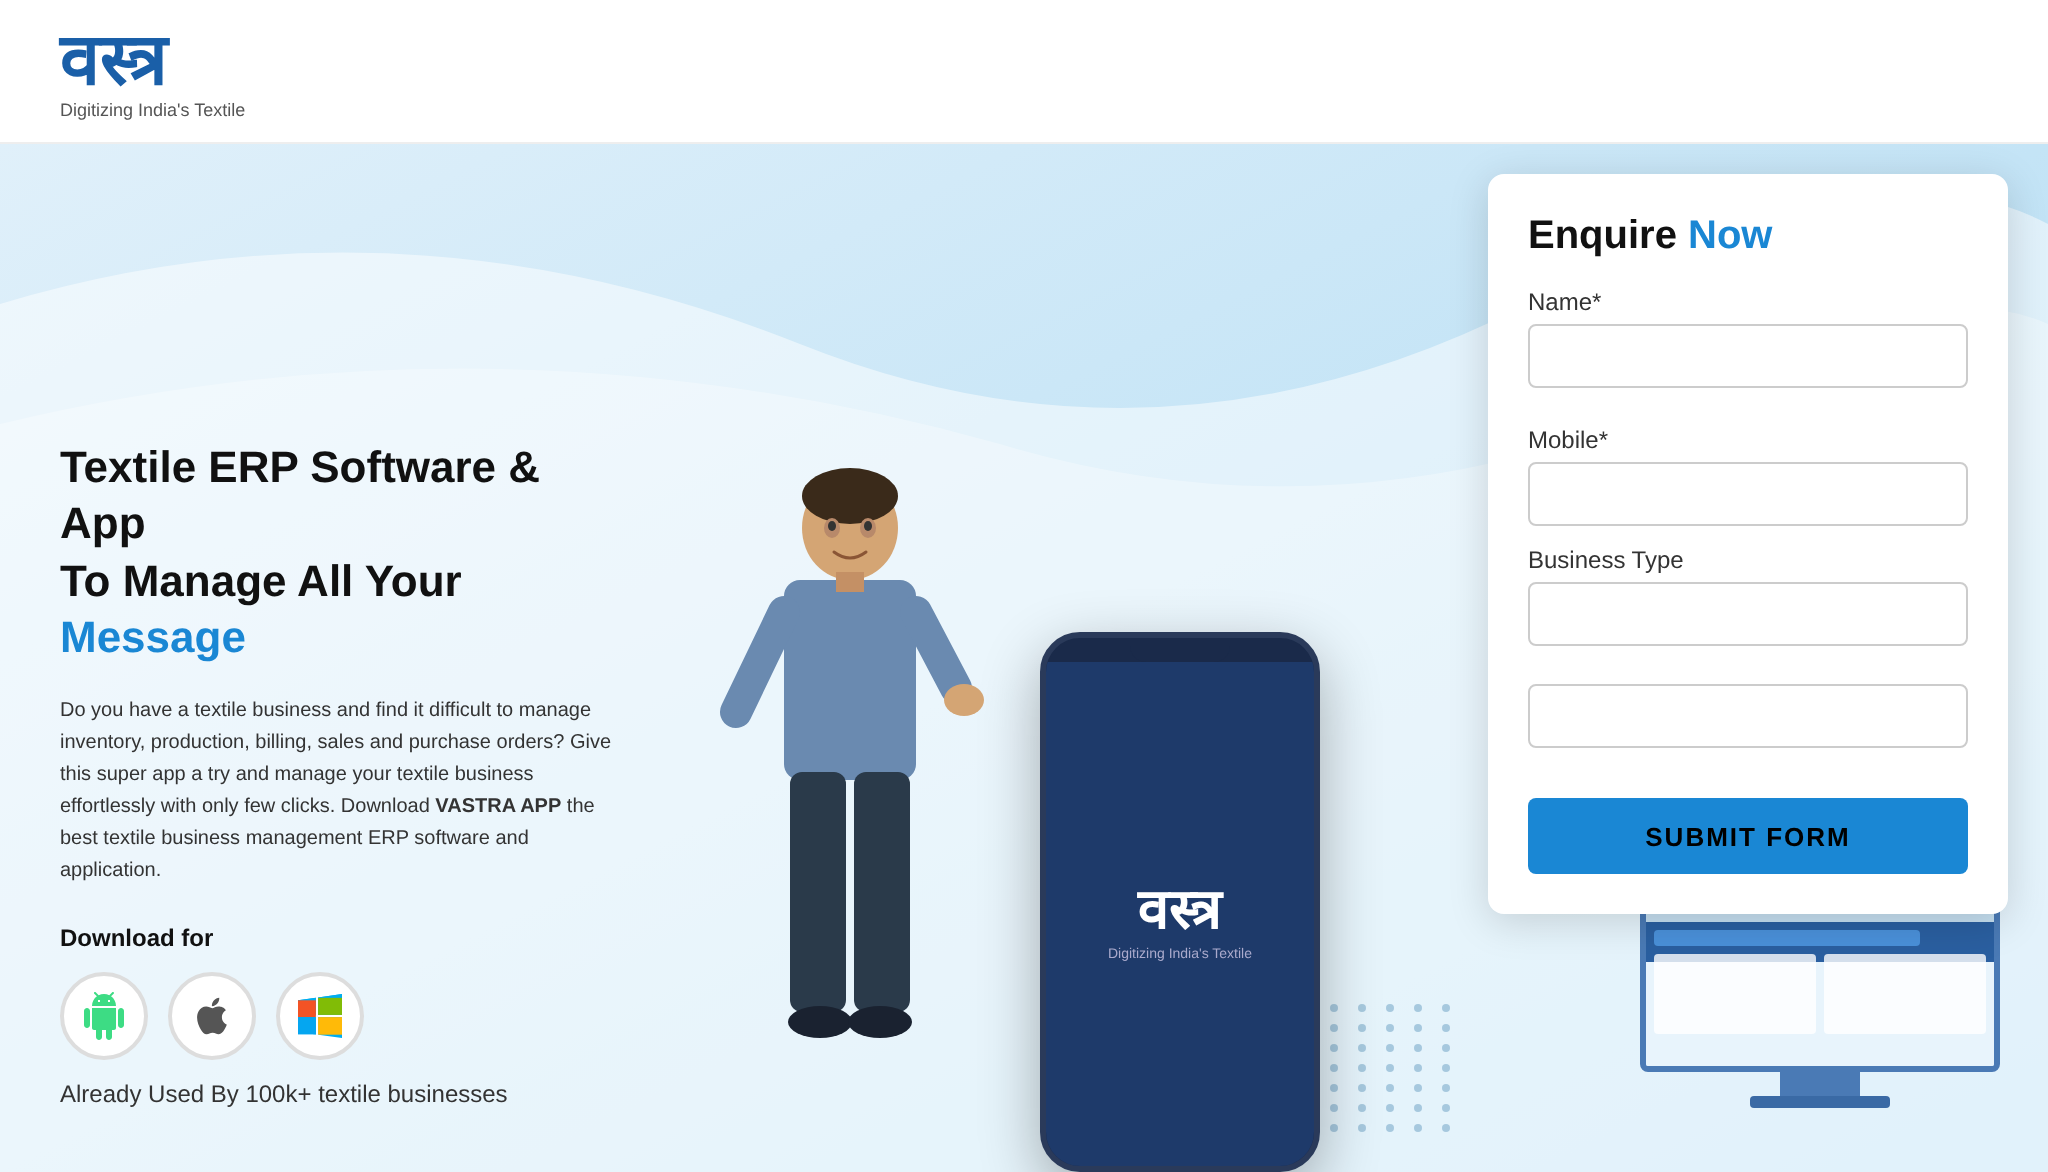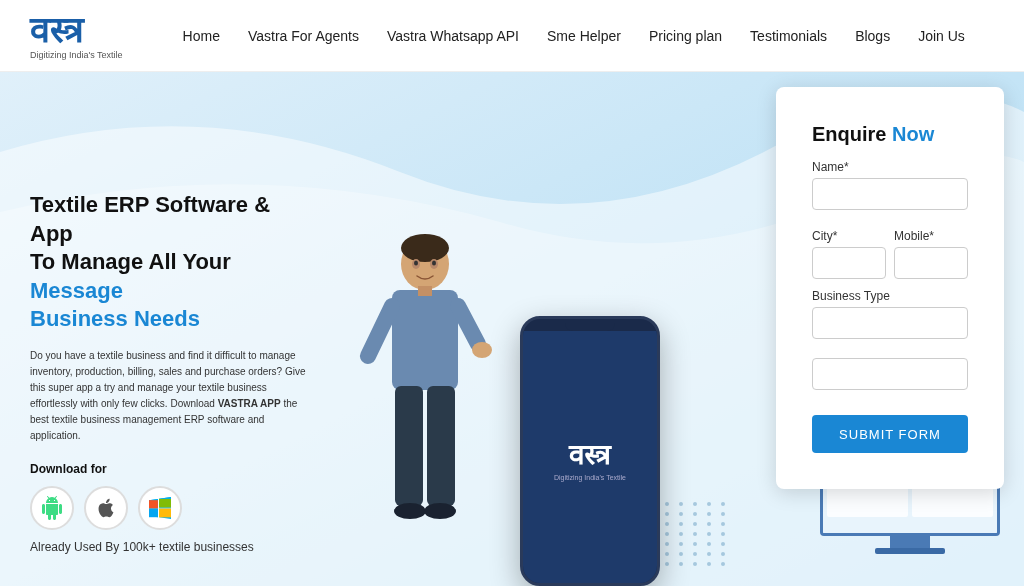--- a/index.html
+++ b/index.html
@@ -207,25 +207,25 @@
       background: #3a6aa5;
       margin: 0 auto;
       border-radius: 2px;
     }
 
     
     .right-form {
       position: absolute;
       right: 20px;
       top: 15px;
-      width: 228px;
+      width: 260px;
       background: #fff;
       border-radius: 8px;
       box-shadow: 0 4px 20px rgba(0,0,0,0.15);
-      padding: 36px;
+      padding: 20px;
       z-index: 10;
     }
     .form-title {
       font-size: 20px;
       font-weight: 900;
       color: #111;
       margin-bottom: 14px;
     }
     .form-title-blue {
       color: #1a87d4;
@@ -254,25 +254,25 @@
       border: 1px solid #ccc;
       border-radius: 4px;
       padding: 0 8px;
       font-size: 13px;
       outline: none;
     }
     .submit-btn {
       width: 100%;
       height: 38px;
       background: #1a87d4;
-      color: #ffffff;
+      color: #000000;
       border: none;
       border-radius: 4px;
       font-size: 13px;
-      font-weight: 400;
+      font-weight: 700;
       letter-spacing: 1px;
       cursor: pointer;
       margin-top: 6px;
     }
 
     
     .dots-bg {
       position: absolute;
       right: 295px;
       bottom: 20px;
@@ -302,51 +302,40 @@
     }
   </style>
 </head>
 <body>
 
 <header class="header">
   <div class="logo-area">
     <div class="logo-text">वस्त्र</div>
     <div class="logo-tagline">Digitizing India's Textile</div>
   </div>
-  <nav>
-    <a>Home</a>
-    <a>Vastra For Agents</a>
-    <a>Vastra Whatsapp API</a>
-    <a>Sme Helper</a>
-    <a>Pricing plan</a>
-    <a>Testimonials</a>
-    <a>Blogs</a>
-    <a>Join Us</a>
-  </nav>
 </header>
 
 <main class="main">
 
   <svg class="main-svg-wave" viewBox="0 0 1024 514" preserveAspectRatio="none">
     <defs>
       <linearGradient id="bgGrad" x1="0" y1="0" x2="1" y2="1">
         <stop offset="0%" stop-color="#e0f0fa"></stop>
         <stop offset="100%" stop-color="#a8d8f2"></stop>
       </linearGradient>
     </defs>
     <rect width="1024" height="514" fill="url(#bgGrad)"></rect>
     <path d="M0,80 Q200,20 400,100 Q600,180 800,60 Q950,0 1024,40 L1024,514 L0,514 Z" fill="rgba(255,255,255,0.5)"></path>
     <path d="M0,140 Q250,80 500,150 Q700,210 900,100 Q980,70 1024,90 L1024,514 L0,514 Z" fill="rgba(255,255,255,0.3)"></path>
   </svg>
 
   <div class="left-content">
     <div class="headline">
       <span>Textile ERP Software &amp; App</span><br>
       <span>To Manage All Your </span><span class="headline-blue">Message</span><br>
-      <span class="headline-blue">Business Needs</span>
     </div>
     <p class="description">
       <span>Do you have a textile business and find it difficult to manage inventory, production, billing, sales and purchase orders? Give this super app a try and manage your textile business effortlessly with only few clicks. Download </span><strong>VASTRA APP</strong><span> the best textile business management ERP software and application.</span>
     </p>
     <div class="download-section">
       <div class="download-title">Download for</div>
       <div class="download-buttons">
         <div class="dl-btn" title="Android">
           <svg width="24" height="24" viewBox="0 0 24 24">
             <path d="M6 18c0 .55.45 1 1 1h1v3.5c0 .83.67 1.5 1.5 1.5s1.5-.67 1.5-1.5V19h2v3.5c0 .83.67 1.5 1.5 1.5s1.5-.67 1.5-1.5V19h1c.55 0 1-.45 1-1V8H6v10zM3.5 8C2.67 8 2 8.67 2 9.5v7c0 .83.67 1.5 1.5 1.5S5 17.33 5 16.5v-7C5 8.67 4.33 8 3.5 8zm17 0c-.83 0-1.5.67-1.5 1.5v7c0 .83.67 1.5 1.5 1.5s1.5-.67 1.5-1.5v-7c0-.83-.67-1.5-1.5-1.5zm-4.97-5.84l1.3-1.3c.2-.2.2-.51 0-.71-.2-.2-.51-.2-.71 0l-1.48 1.48C13.85 1.23 12.95 1 12 1c-.96 0-1.86.23-2.66.63L7.85.15c-.2-.2-.51-.2-.71 0-.2.2-.2.51 0 .71l1.31 1.31C6.97 3.26 6 5.01 6 7h12c0-1.99-.97-3.75-2.47-4.84zM10 5H9V4h1v1zm5 0h-1V4h1v1z" fill="#3ddc84"></path>
@@ -496,24 +485,20 @@
       <span>Enquire </span><span class="form-title-blue">Now</span>
     </div>
 
     <div class="form-group">
       <label class="form-label">Name*</label>
       <input type="text" class="form-input" style="">
     </div>
 
     <div class="form-row">
       <div class="form-group">
-        <label class="form-label">City*</label>
-        <input type="text" class="form-input" style="">
-      </div>
-      <div class="form-group">
         <label class="form-label">Mobile*</label>
         <input type="text" class="form-input" style="">
       </div>
     </div>
 
     <div class="form-group">
       <label class="form-label">Business Type</label>
       <input type="text" class="form-input" style="">
     </div>
 

